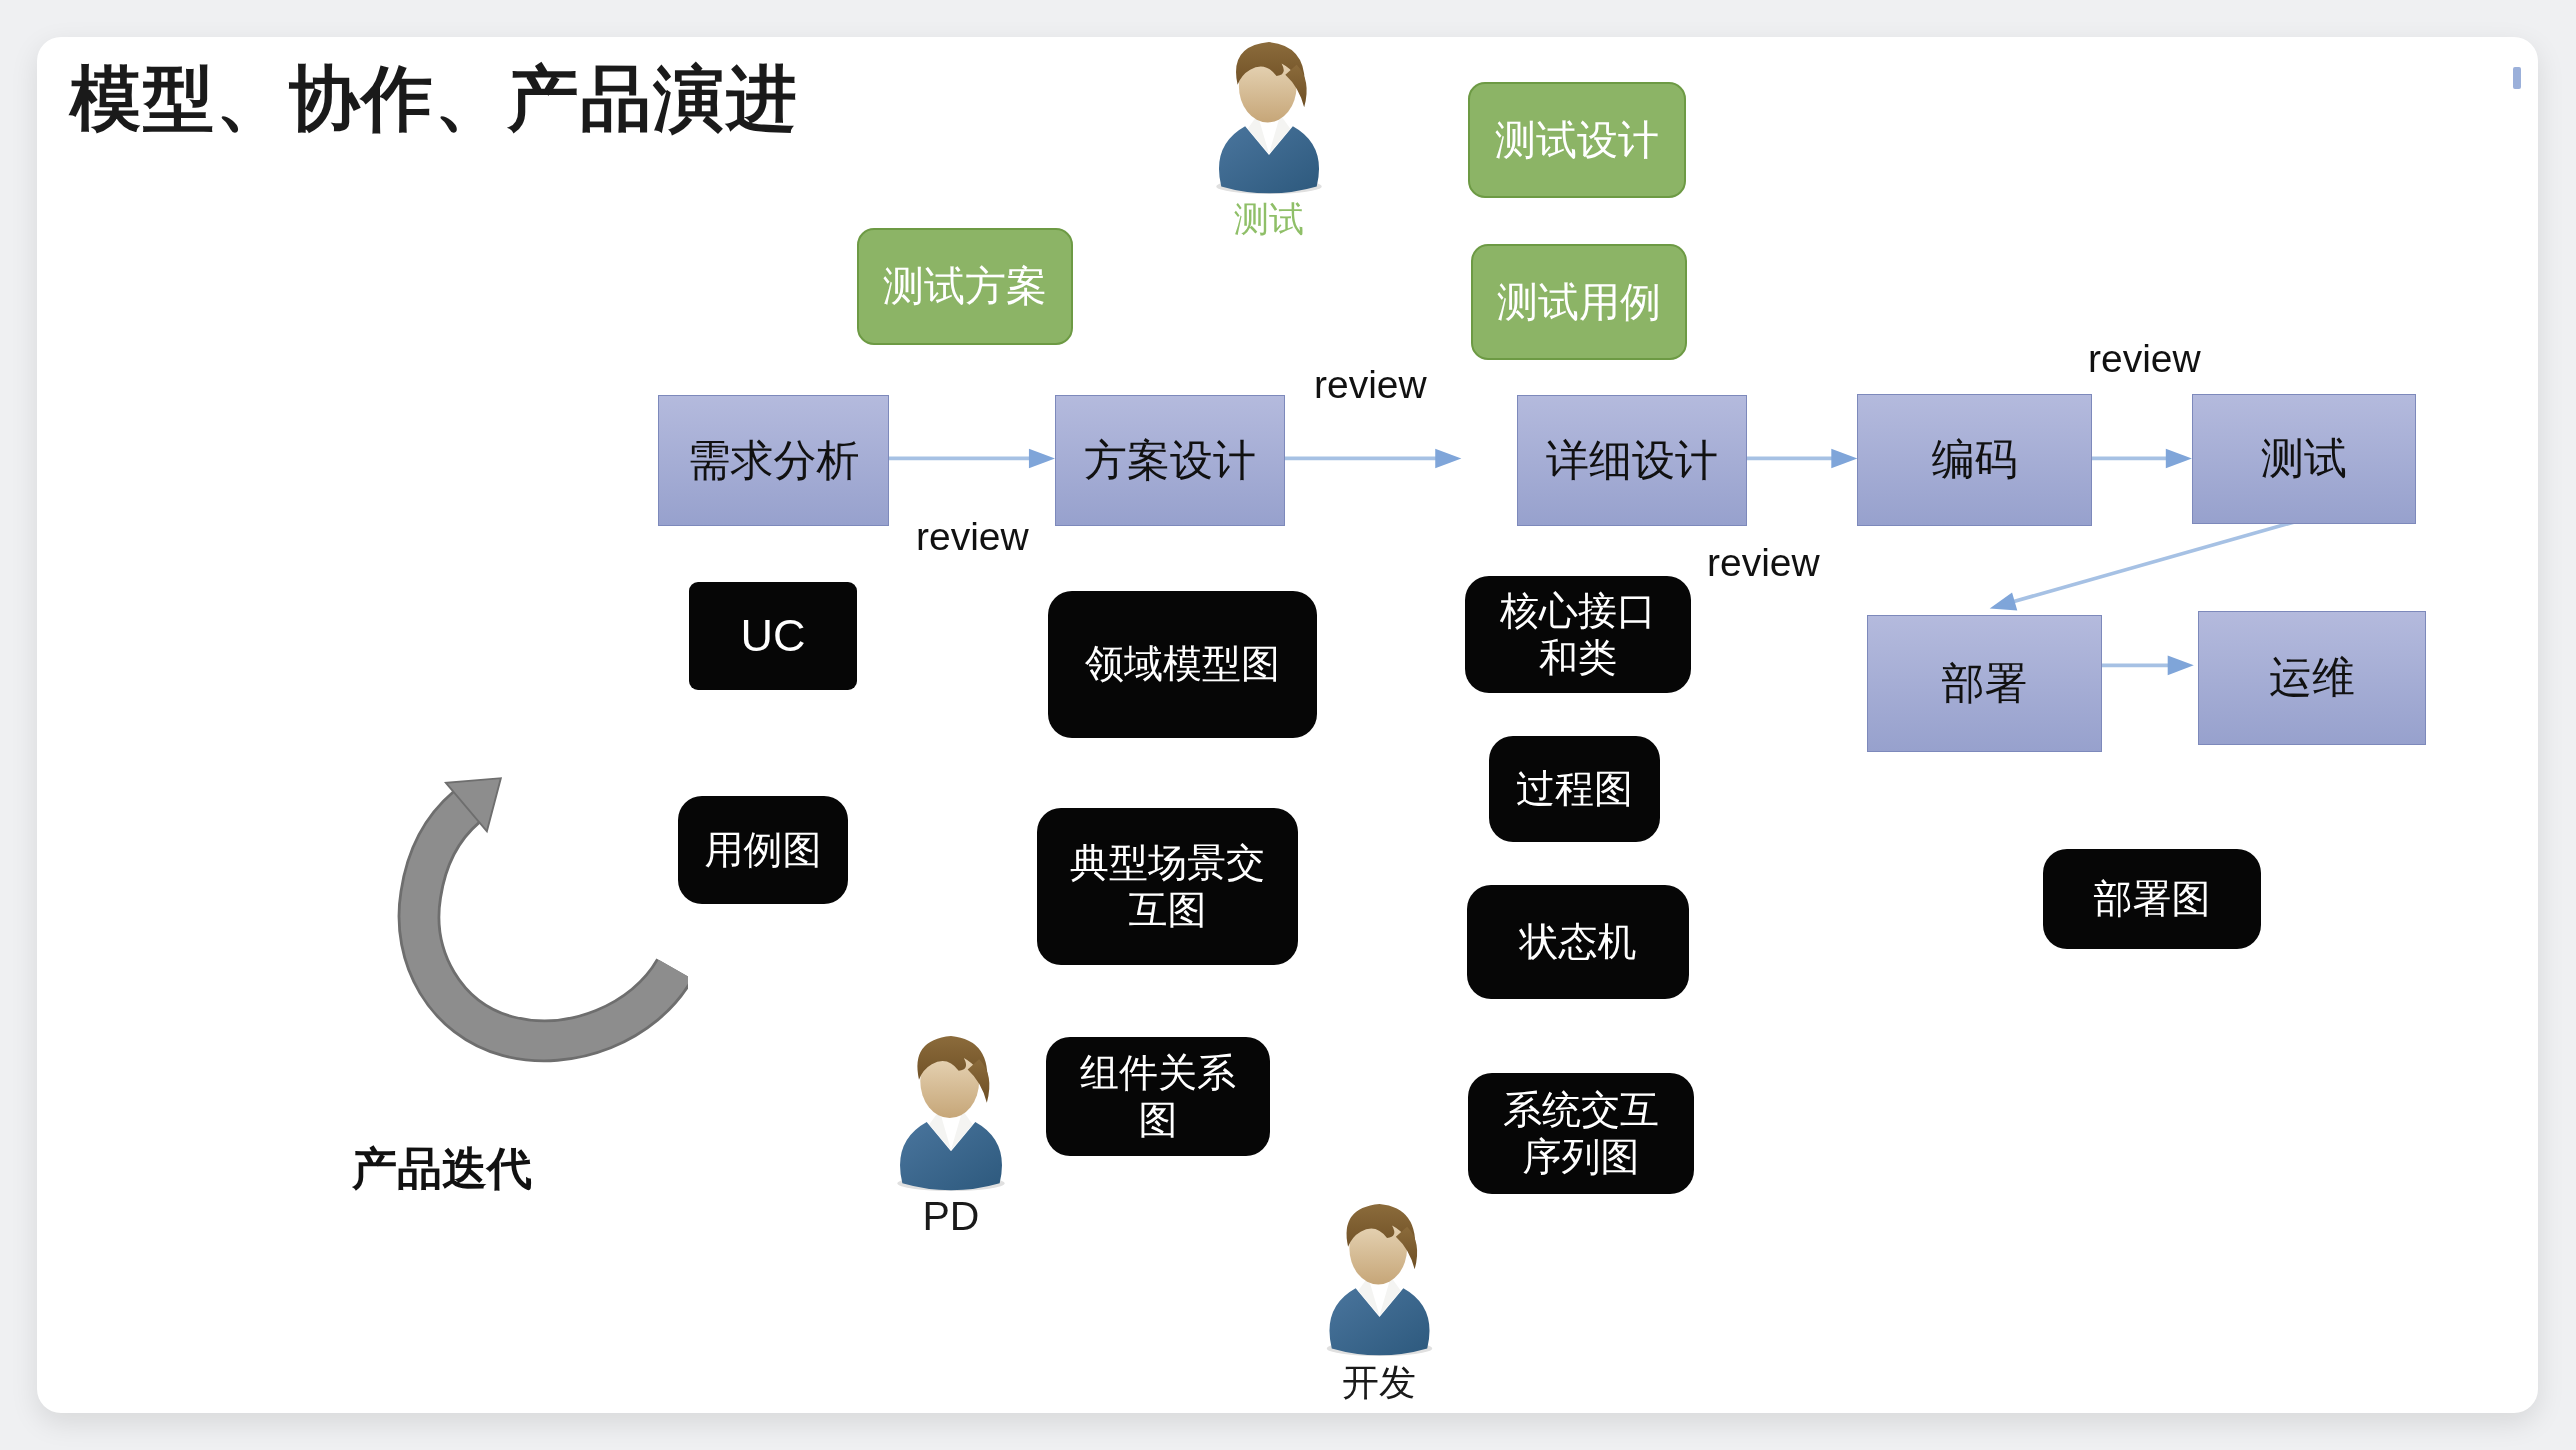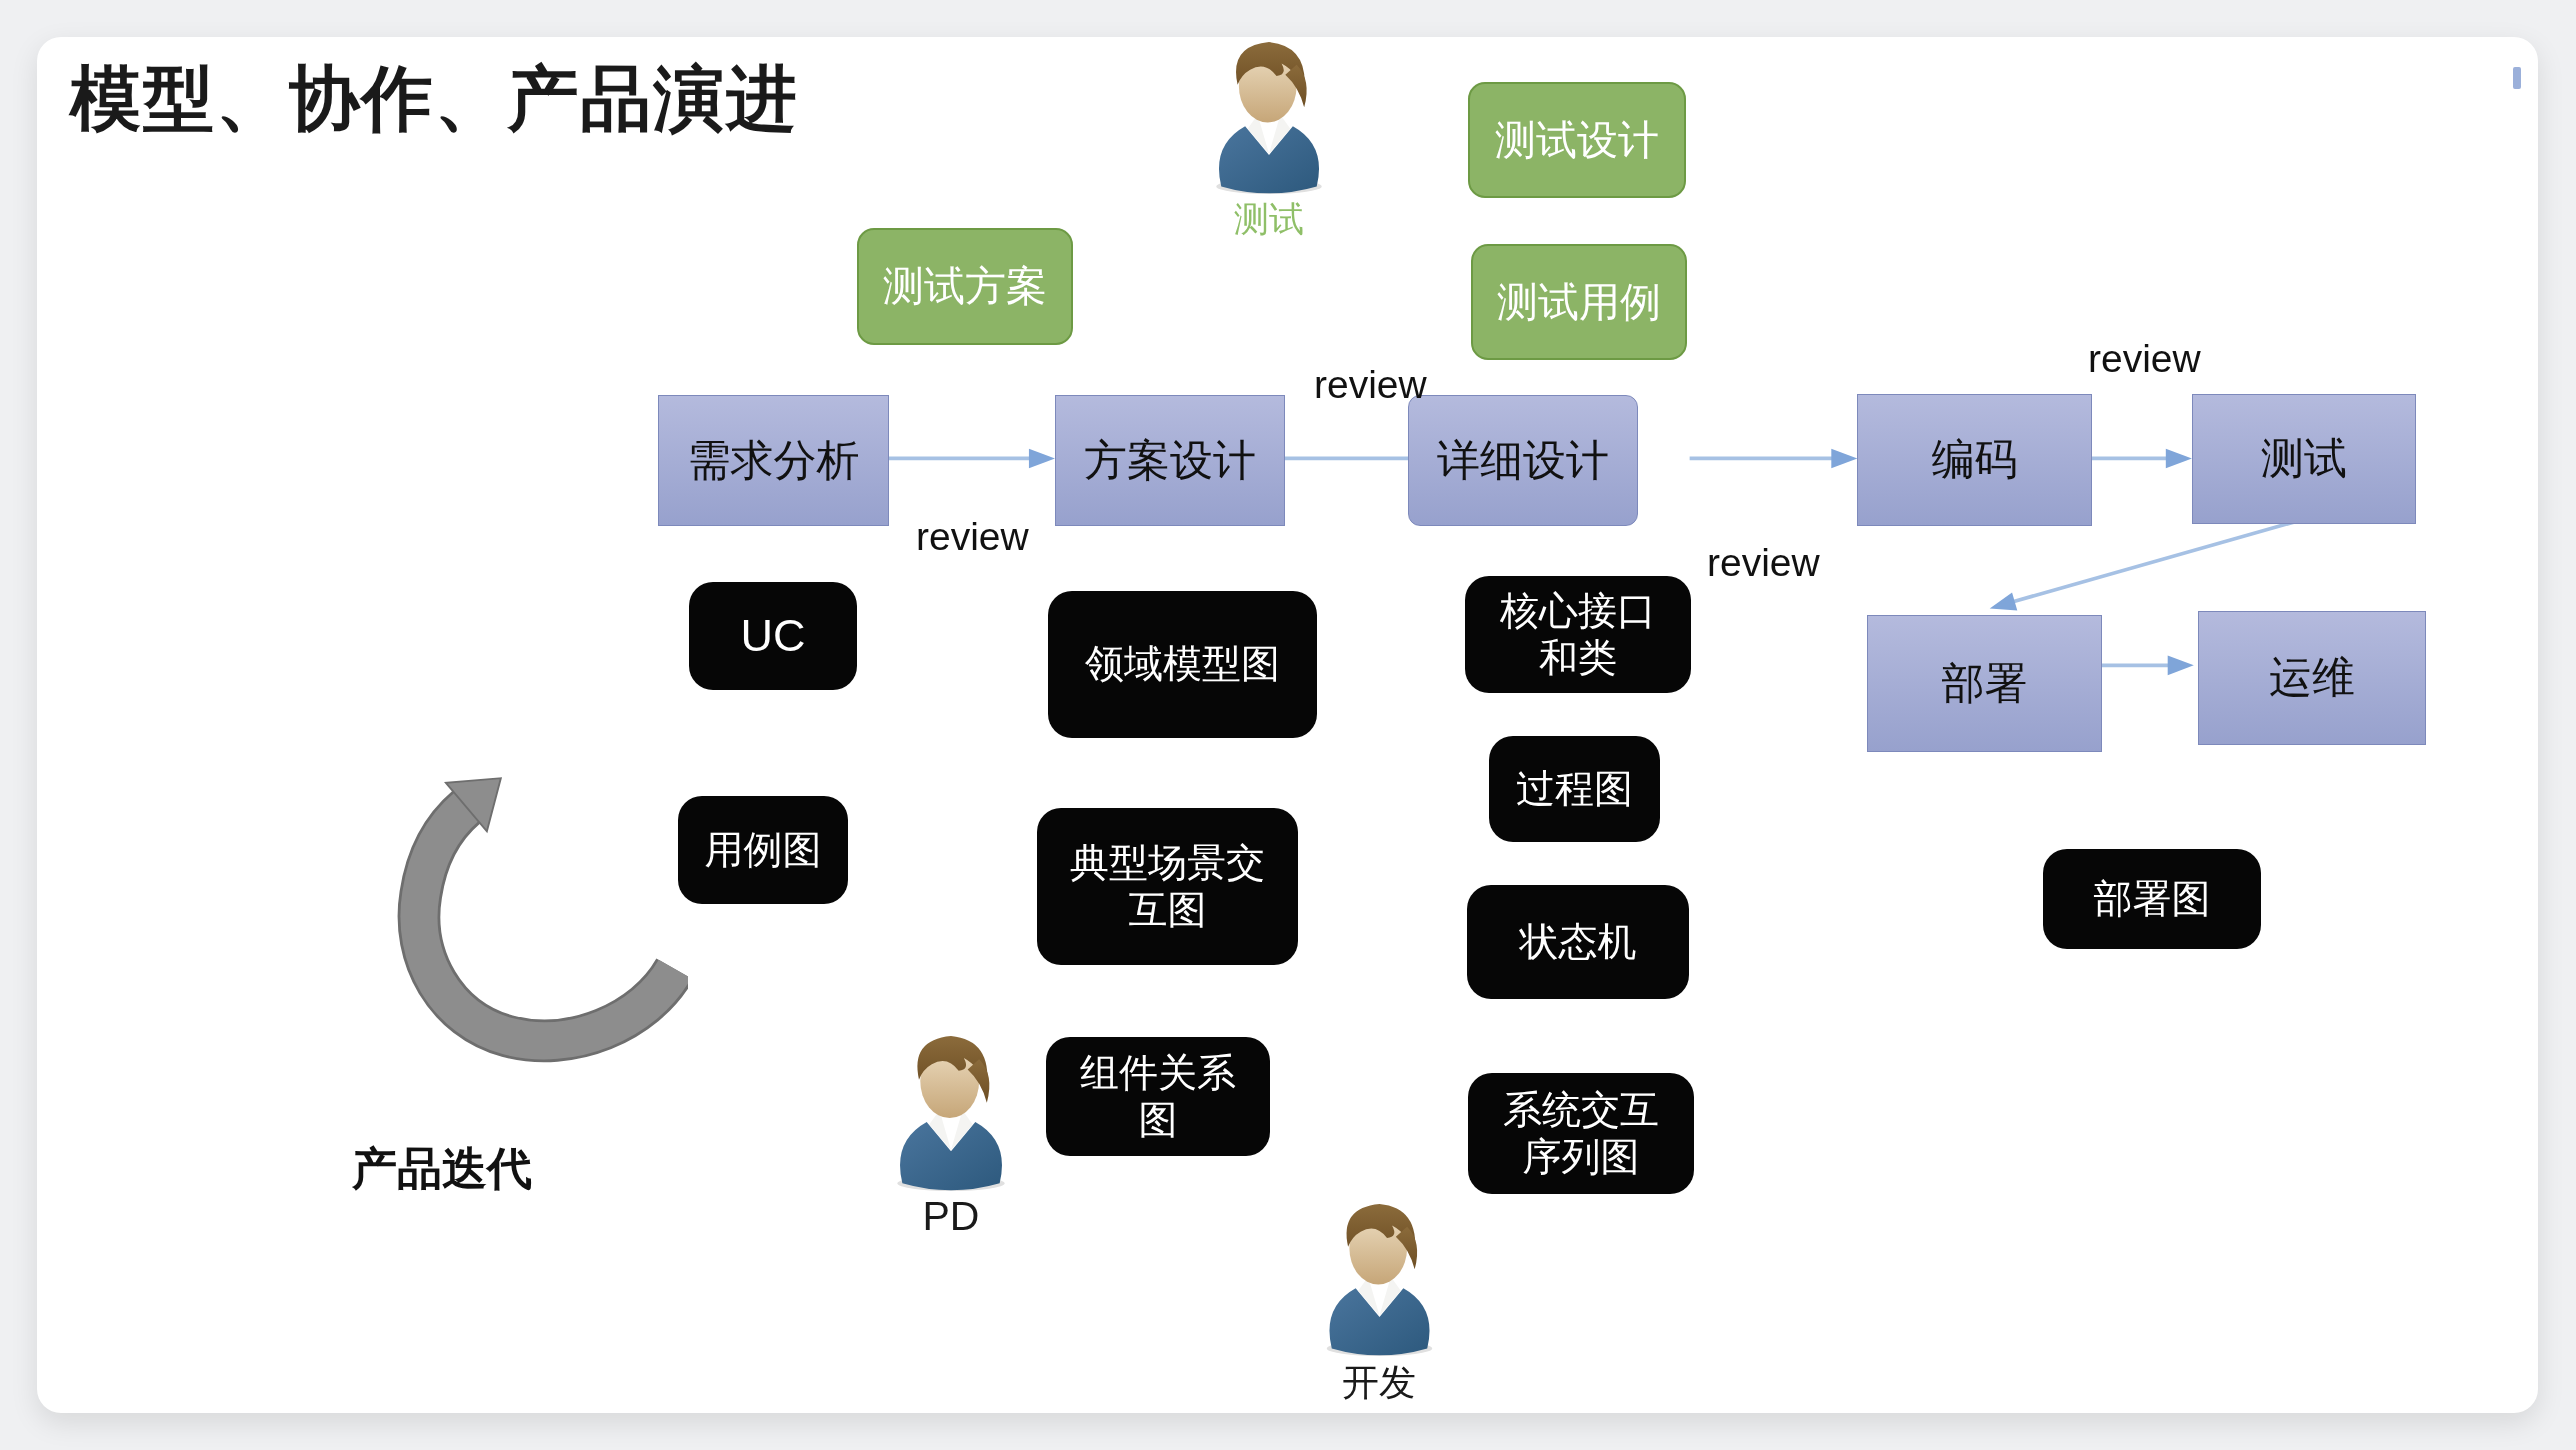--- a/index.html
+++ b/index.html
@@ -133,32 +133,32 @@
   </svg>
   <div class="role-label">开发</div>
 </div>
 
 <div class="gbox" style="left:857px;top:228px;width:212px;height:113px;">测试方案</div>
 <div class="gbox" style="left:1468px;top:82px;width:214px;height:112px;">测试设计</div>
 <div class="gbox" style="left:1471px;top:244px;width:212px;height:112px;">测试用例</div>
 
 <div class="bbox" style="left:658px;top:395px;width:229px;height:129px;">需求分析</div>
 <div class="bbox" style="left:1055px;top:395px;width:228px;height:129px;">方案设计</div>
-<div class="bbox" style="left:1408px;top:395px;width:228px;height:129px;border-radius:12px;">详细设计</div>
+<div class="bbox" style="left:1517px;top:395px;width:228px;height:129px;">详细设计</div>
 <div class="bbox" style="left:1857px;top:394px;width:233px;height:130px;">编码</div>
 <div class="bbox" style="left:2192px;top:394px;width:222px;height:128px;">测试</div>
 <div class="bbox" style="left:1867px;top:615px;width:233px;height:135px;">部署</div>
 <div class="bbox" style="left:2198px;top:611px;width:226px;height:132px;">运维</div>
 
 <div class="review" style="left:916px;top:515px;">review</div>
 <div class="review" style="left:1314px;top:363px;">review</div>
 <div class="review" style="left:1707px;top:541px;">review</div>
 <div class="review" style="left:2088px;top:337px;">review</div>
 
-<div class="kbox" style="left:689px;top:582px;width:168px;height:108px;font-size:45px;">UC</div>
+<div class="kbox" style="left:689px;top:582px;width:168px;height:108px;font-size:45px;border-radius:9px;">UC</div>
 <div class="kbox" style="left:678px;top:753px;width:170px;height:108px;margin-top:43px;">用例图</div>
 <div class="kbox" style="left:1048px;top:591px;width:269px;height:147px;padding:0 16px;box-sizing:border-box;">领域模型图</div>
 <div class="kbox" style="left:1037px;top:808px;width:261px;height:157px;padding:0 28px;box-sizing:border-box;">典型场景交互图</div>
 <div class="kbox" style="left:1046px;top:1037px;width:224px;height:119px;padding:0 16px;box-sizing:border-box;font-family:Liberation Serif, serif;">组件关系图</div>
 <div class="kbox" style="left:1465px;top:576px;width:226px;height:117px;padding:12px 26px;box-sizing:border-box;">核心接口和类</div>
 <div class="kbox" style="left:1489px;top:736px;width:171px;height:106px;">过程图</div>
 <div class="kbox" style="left:1467px;top:885px;width:222px;height:114px;">状态机</div>
 <div class="kbox" style="left:1468px;top:1073px;width:226px;height:121px;padding:0 28px;box-sizing:border-box;">系统交互序列图</div>
 <div class="kbox" style="left:2043px;top:849px;width:218px;height:100px;">部署图</div>
 

